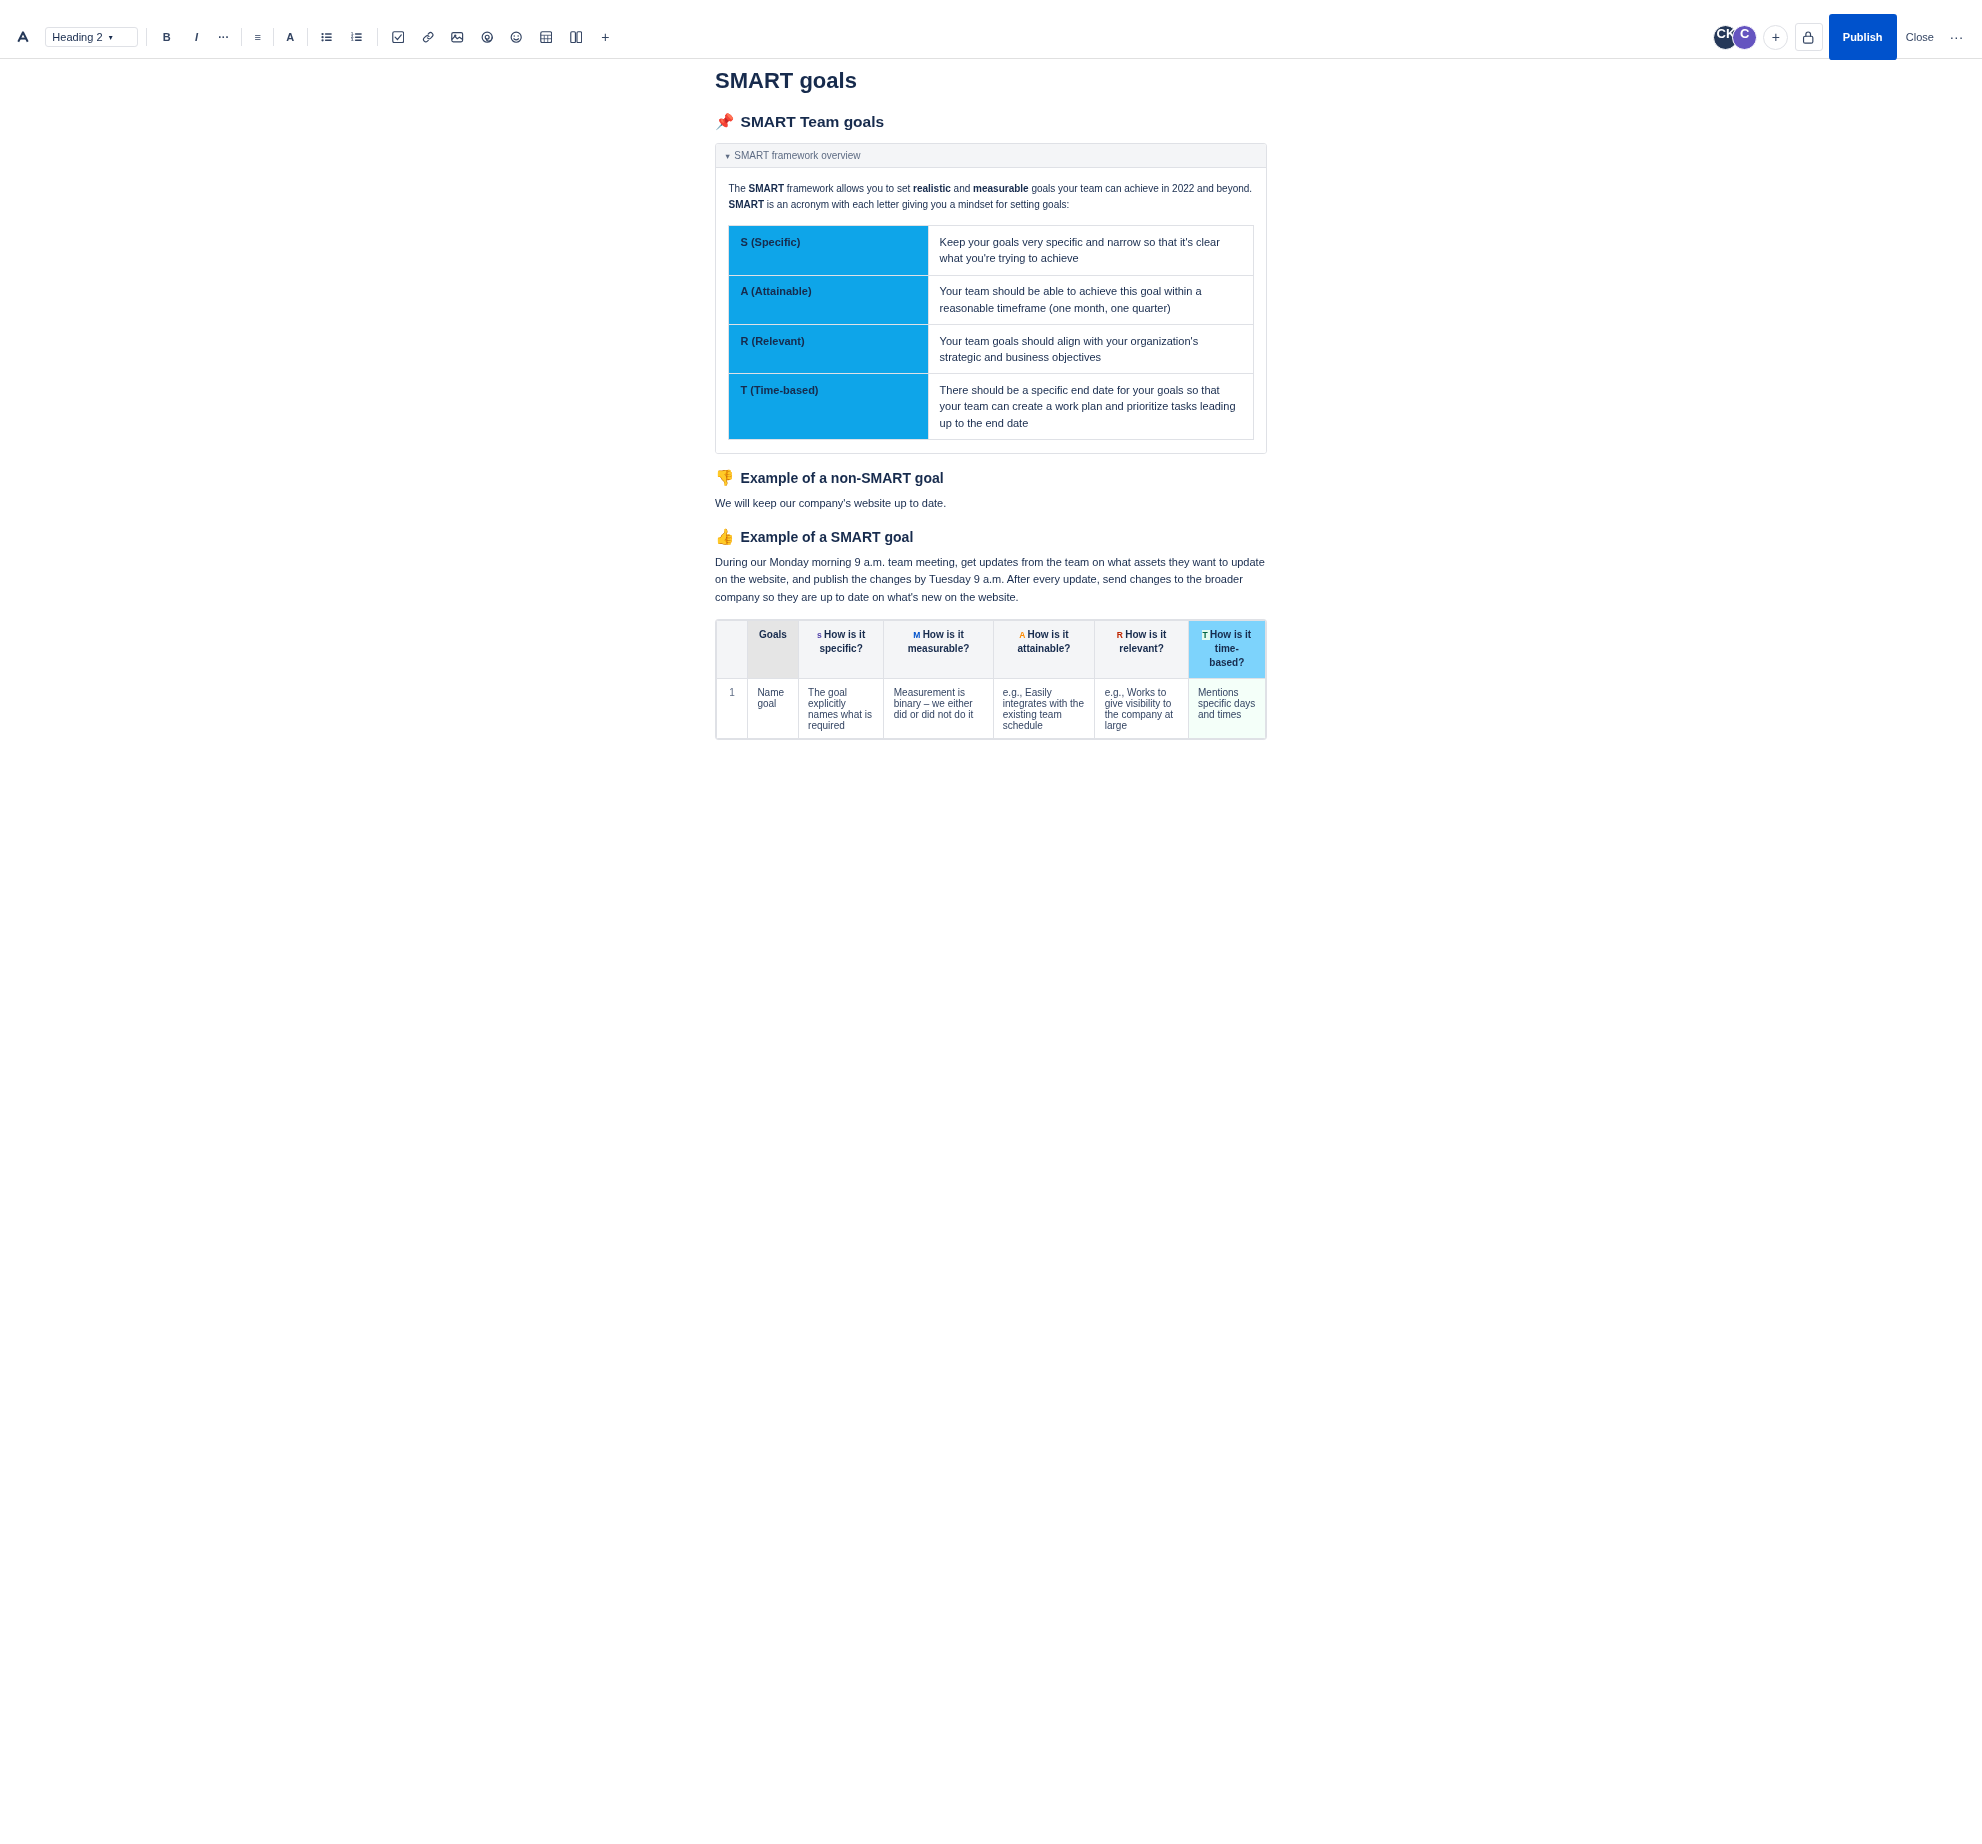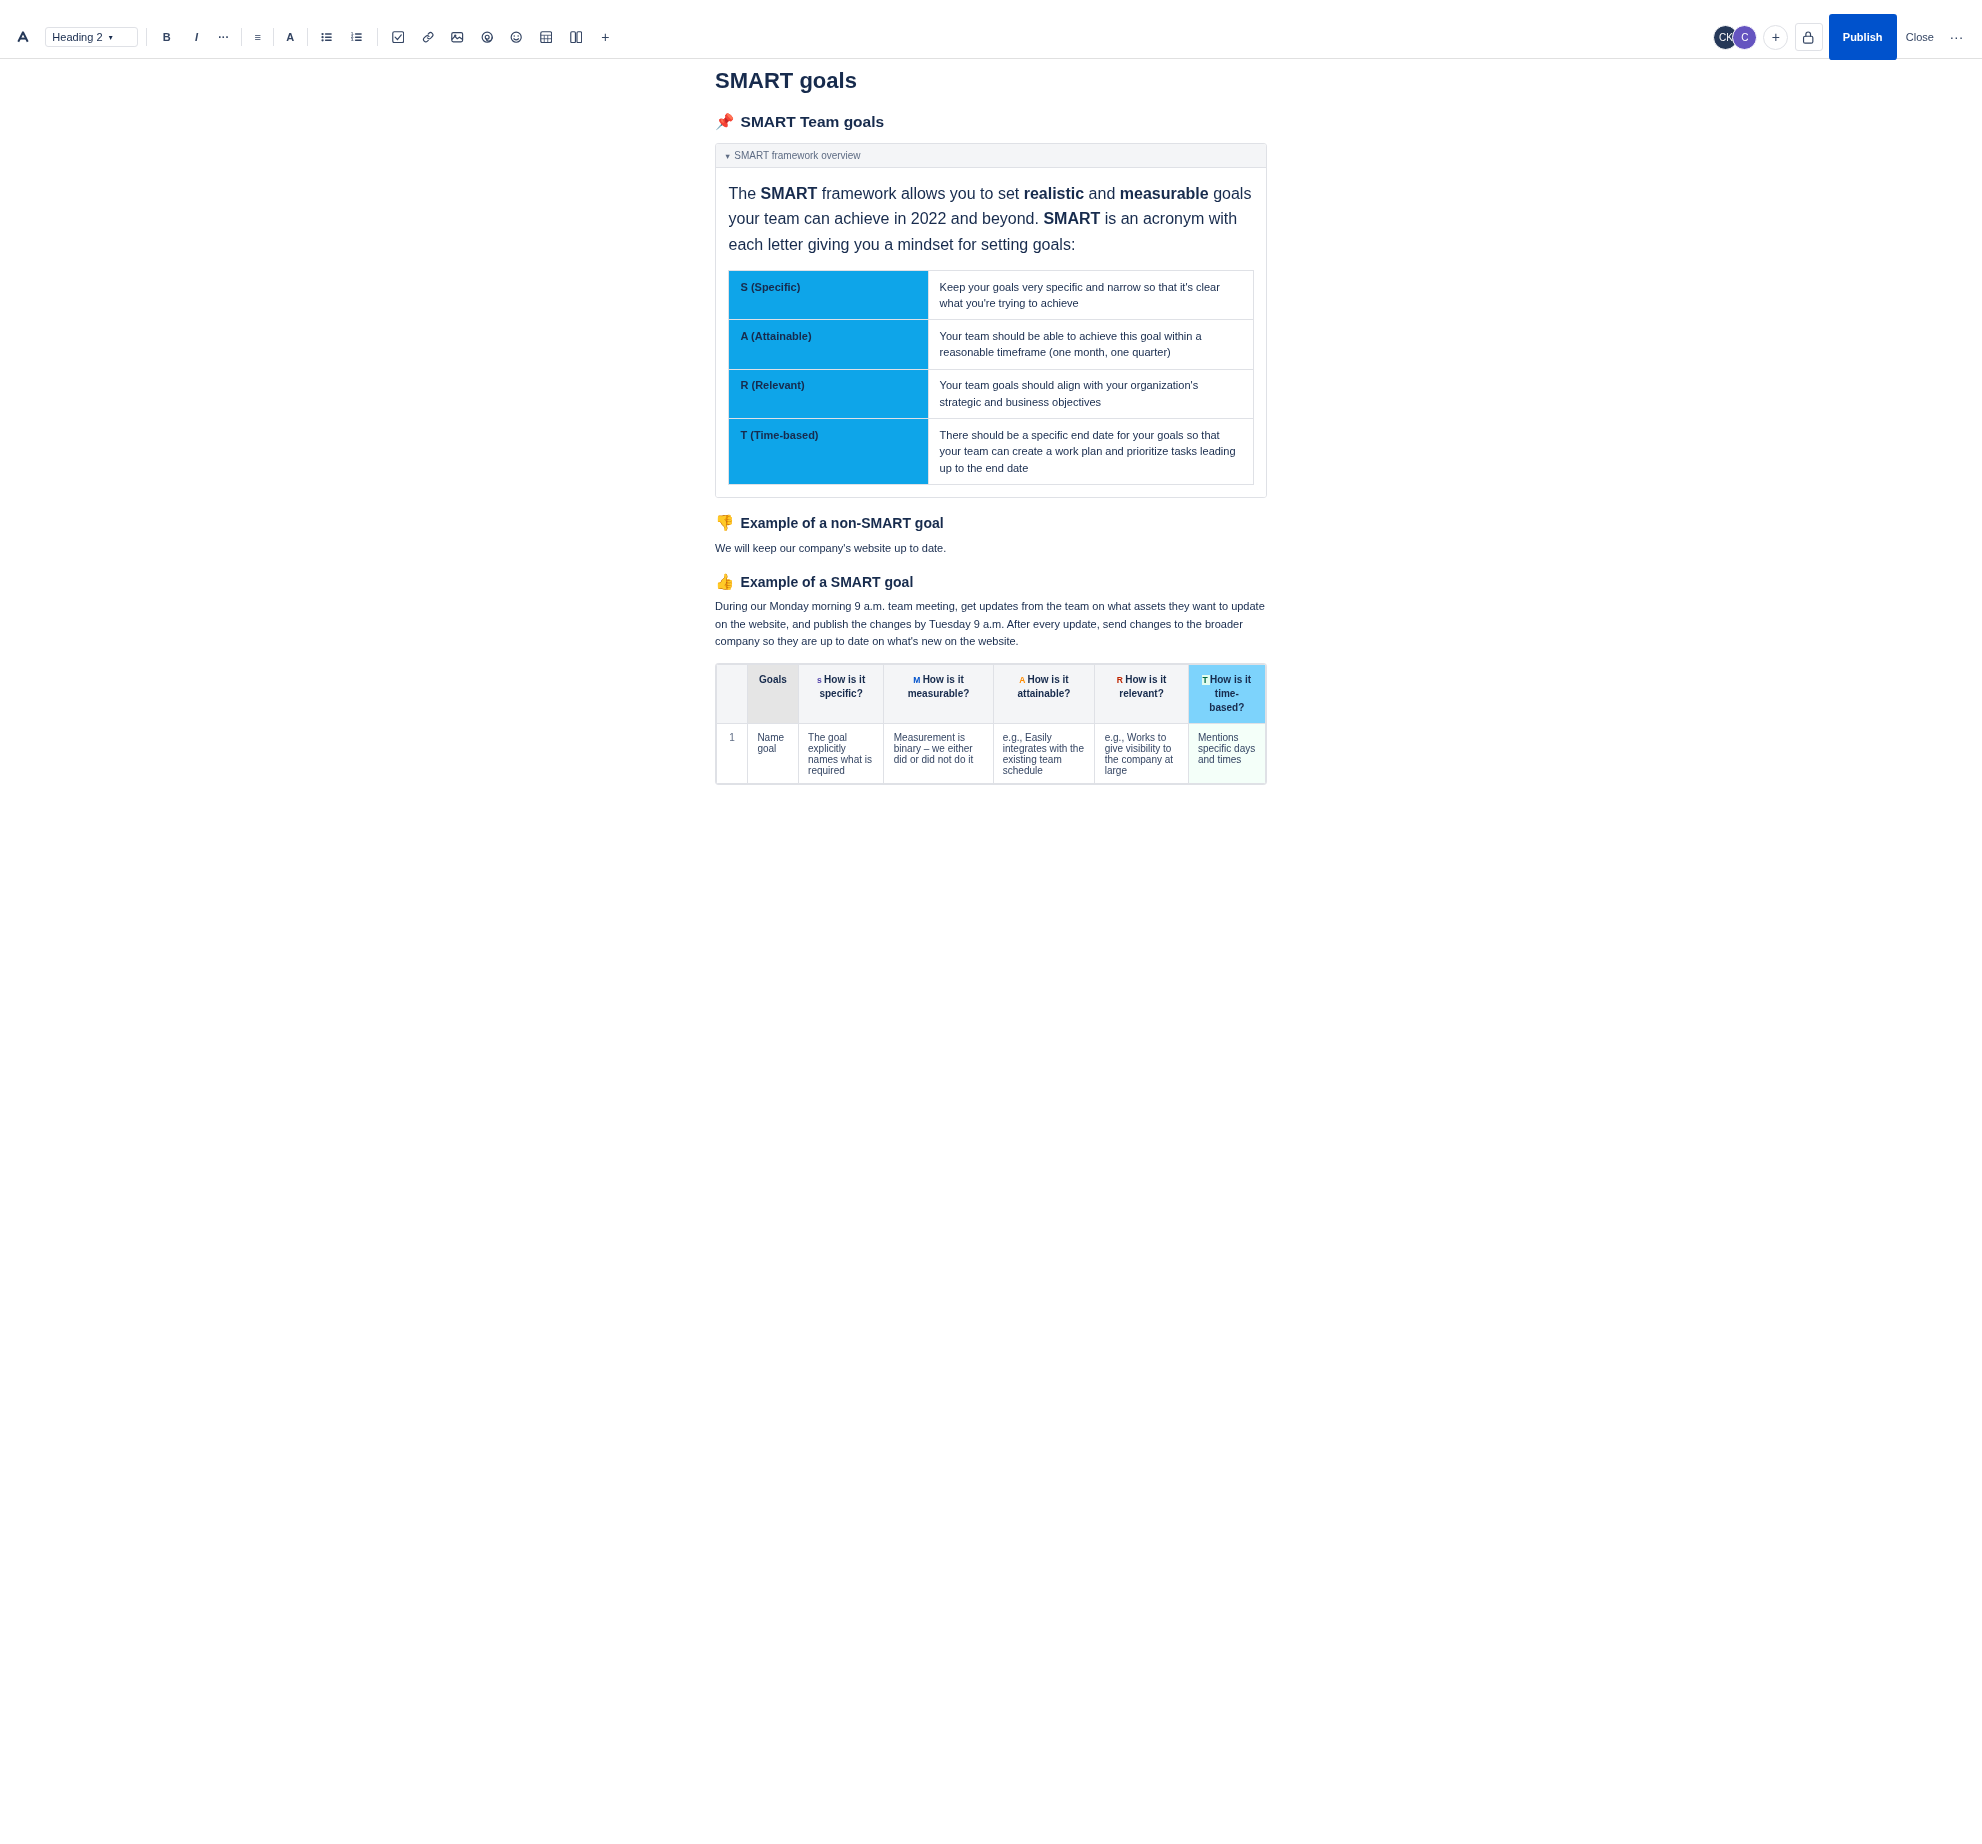--- a/index.html
+++ b/index.html
@@ -65,24 +65,23 @@
       display: flex;
       align-items: center;
     }
     .avatar {
       width: 25px;
       height: 25px;
       border-radius: 50%;
       background: #253858;
       color: #fff;
       display: flex;
-      align-items: center;
       justify-content: center;
-      font-size: 10px;
-      font-weight: 400;
+      font-size: 13px;
+      font-weight: 700;
       border: 1.5px solid #fff;
     }
     .avatar-ck { background: #253858; }
     .avatar-c { background: #6554c0; margin-left: -6.2px; }
     .add-btn {
       width: 25px;
       height: 25px;
       border-radius: 50%;
       border: 0.8px solid #dfe1e6;
       background: #fff;
@@ -170,21 +169,21 @@
       color: #5e6c84;
       cursor: pointer;
     }
     .expand-body {
       padding: 12.4px;
       background: #fff;
     }
     .intro-text {
       margin-bottom: 12.4px;
       line-height: 1.6;
-      font-size: 16px;
+      font-size: 10px;
       color: #172b4d;
     }
     .smart-table {
       width: 100%;
       border-collapse: collapse;
       margin-bottom: 0;
       font-size: 11px;
     }
     .smart-table td {
       border: 0.8px solid #dfe1e6;

